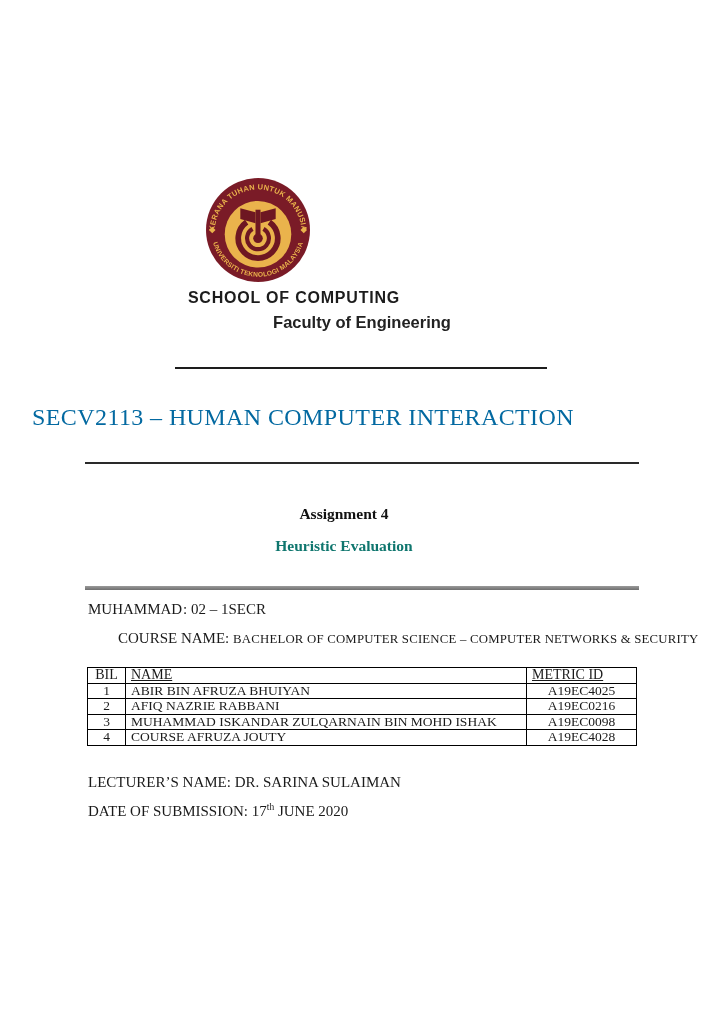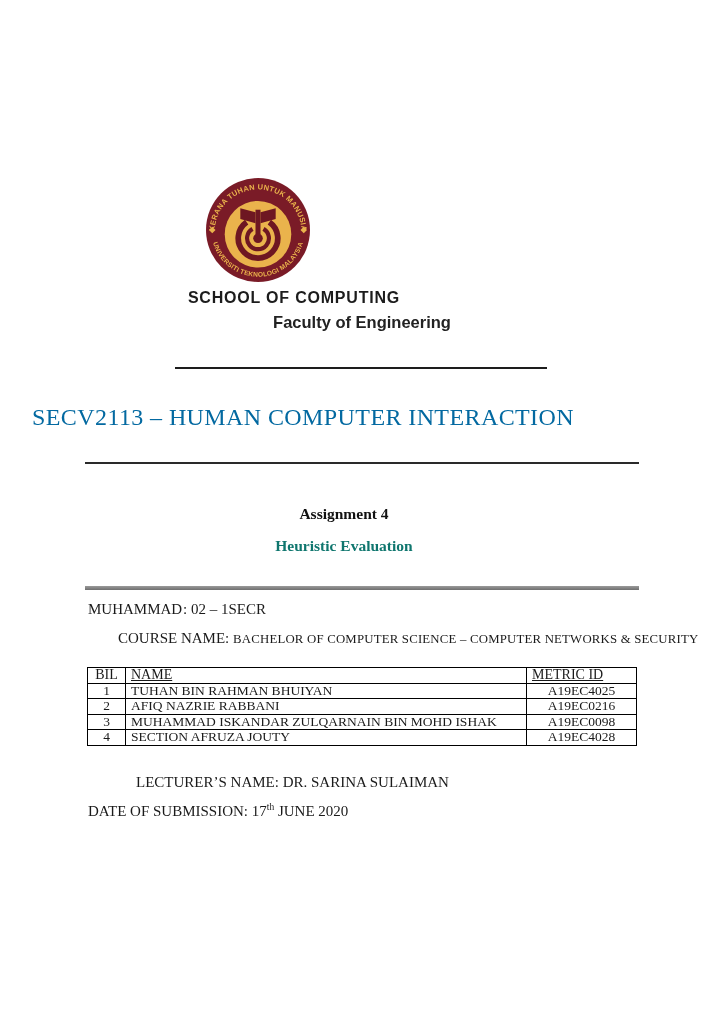--- a/index.html
+++ b/index.html
@@ -95,21 +95,21 @@
   .members th{font-size:14px;}
   .col-bil{width:38px;}
   .col-name{width:401px;}
   .col-metric{width:110px;}
   .members th.cell-bil{text-align:center;}
   .members th.cell-name,.members th.cell-metric{text-align:left;text-decoration:underline;}
   .members td.cell-bil{text-align:center;}
   .members td.cell-name{text-align:left;}
   .members td.cell-metric{text-align:center;}
   
-  .lecturer-row{position:absolute;left:88px;top:774px;font-size:15px;white-space:nowrap;margin-left:48px;}
+  .lecturer-row{position:absolute;left:88px;top:774px;font-size:15px;white-space:nowrap;}
   .lecturer-label{display:inline-block;min-width:119px;}
   .date-row{position:absolute;left:88px;top:803px;font-size:15px;white-space:nowrap;}
   .date-row sup{font-size:9.5px;vertical-align:super;line-height:0;}
 </style>
 </head>
 <body>
 
 <div class="page">
 
   <div class="seal">
@@ -169,36 +169,36 @@
         <col class="col-metric">
     </colgroup>
     <tbody>
         <tr>
       <th class="cell-bil">BIL</th>
       <th class="cell-name">NAME</th>
       <th class="cell-metric">METRIC ID</th>
     </tr>
     <tr>
       <td class="cell-bil">1</td>
-      <td class="cell-name">TUHAN BIN RAHMAN BHUIYAN</td>
+      <td class="cell-name">ABIR BIN AFRUZA BHUIYAN</td>
       <td class="cell-metric">A19EC4025</td>
     </tr>
     <tr>
       <td class="cell-bil">2</td>
       <td class="cell-name">AFIQ NAZRIE RABBANI</td>
       <td class="cell-metric">A19EC0216</td>
     </tr>
     <tr>
       <td class="cell-bil">3</td>
       <td class="cell-name">MUHAMMAD ISKANDAR ZULQARNAIN BIN MOHD ISHAK</td>
       <td class="cell-metric">A19EC0098</td>
     </tr>
     <tr>
       <td class="cell-bil">4</td>
-      <td class="cell-name">SECTION AFRUZA JOUTY</td>
+      <td class="cell-name">COURSE AFRUZA JOUTY</td>
       <td class="cell-metric">A19EC4028</td>
     </tr>
   </tbody>
     </table>
 
   <div class="lecturer-row">
     <span class="lecturer-label">LECTURER’S NAME</span><span>: DR. SARINA SULAIMAN</span>
   </div>
 
   <div class="date-row">

